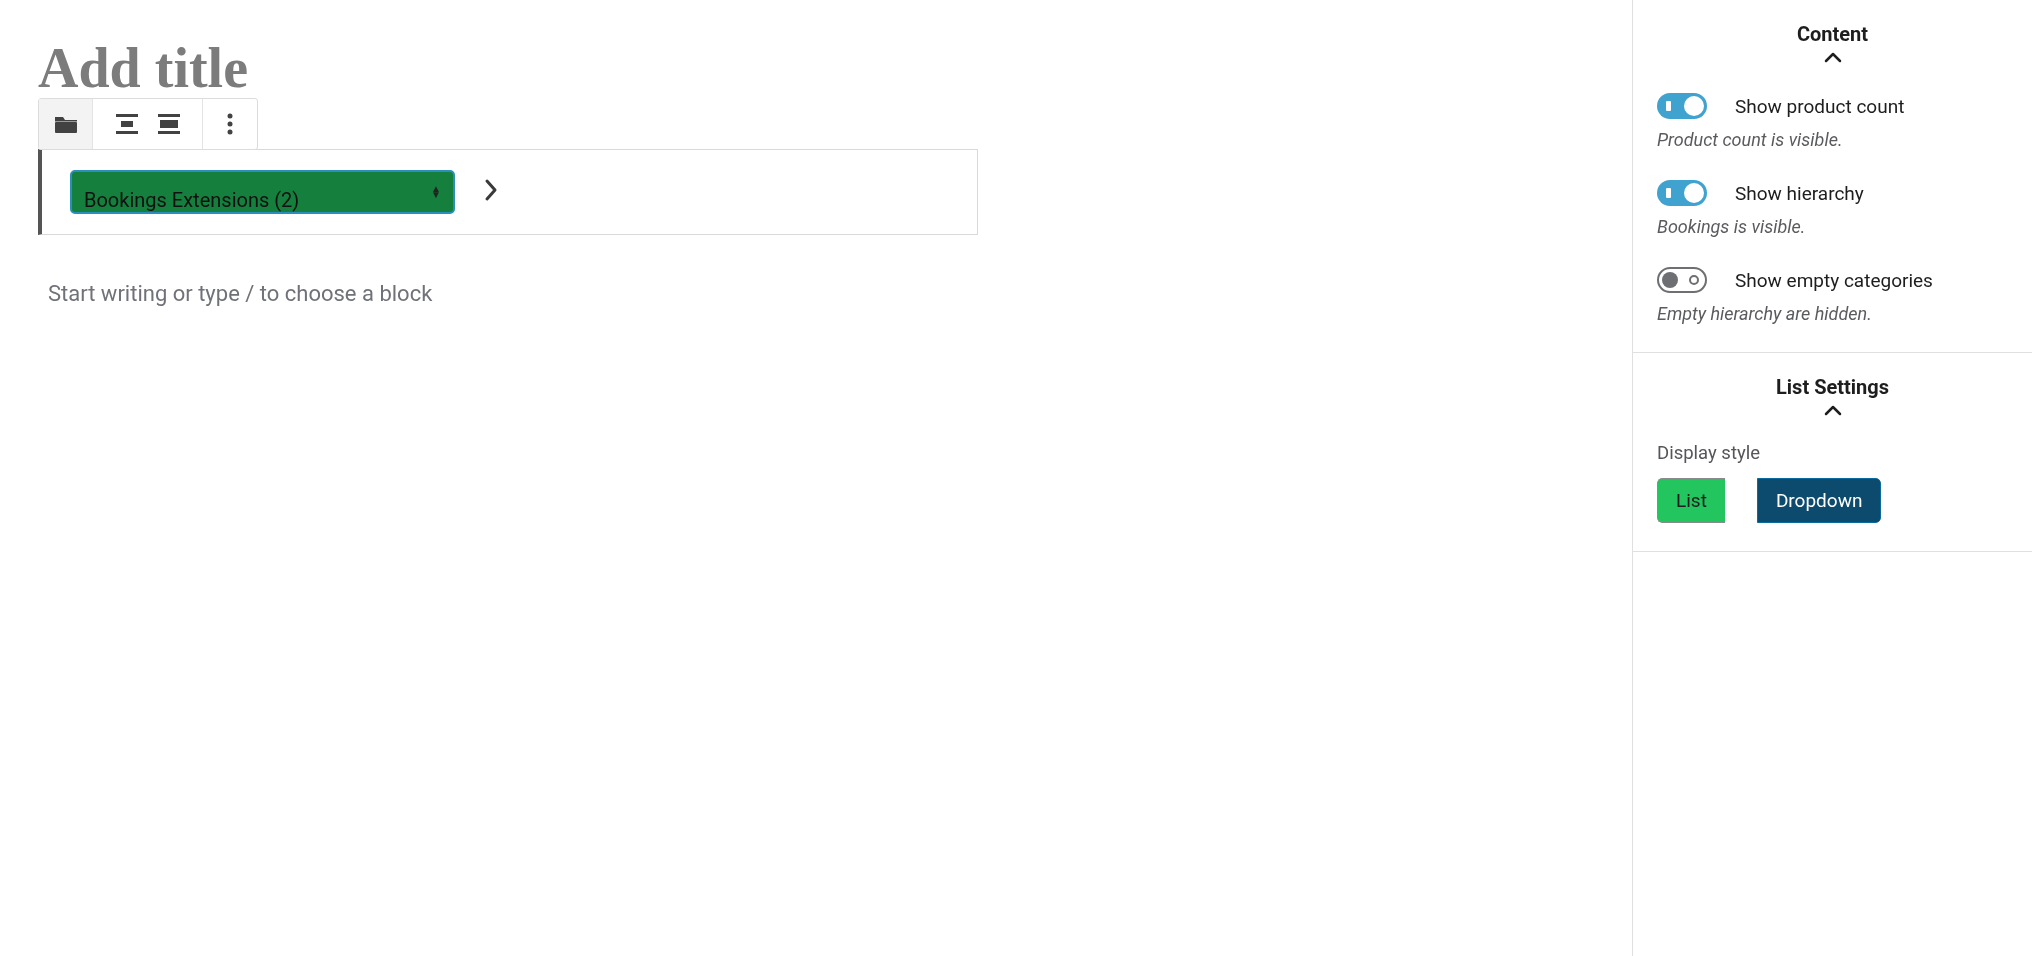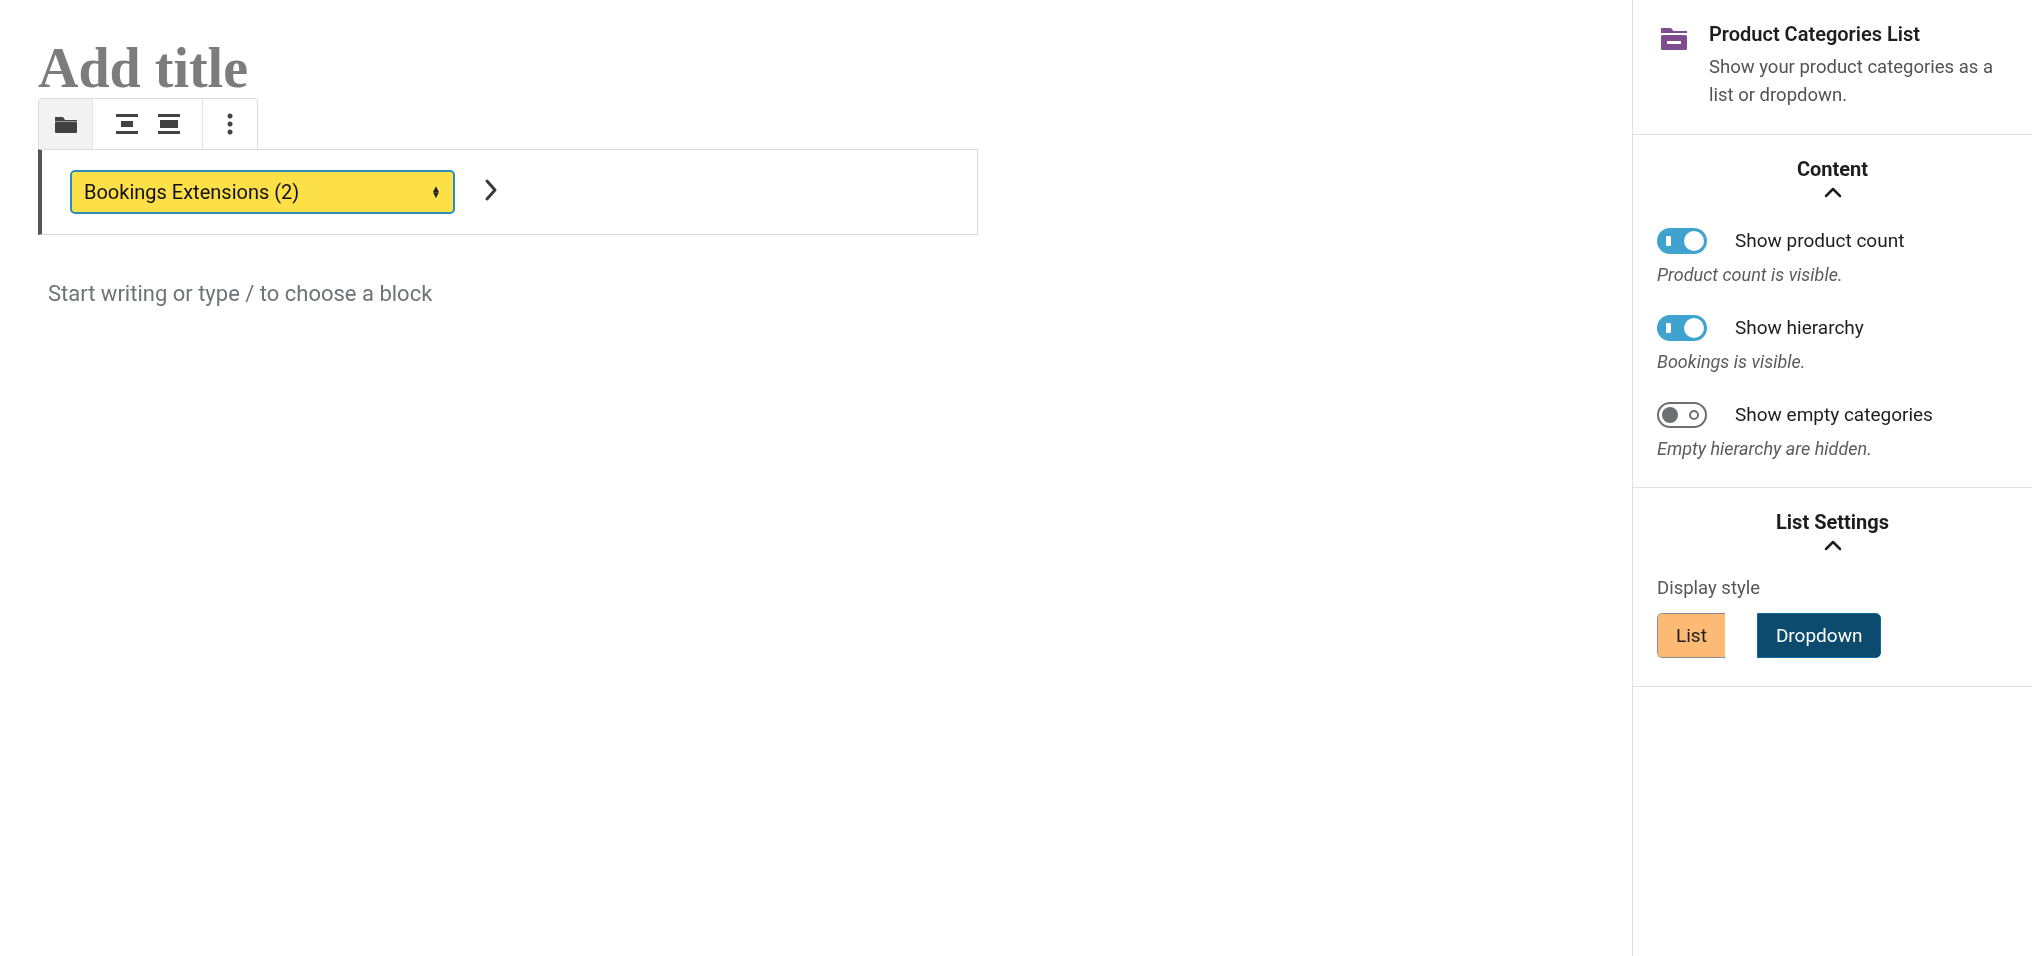--- a/index.html
+++ b/index.html
@@ -74,26 +74,26 @@
     align-items: center;
     gap: 28px;
   }
   .cat-select {
     position: relative;
     flex: 0 0 385px;
     height: 44px;
     border: 2px solid #2a8fbd;
     border-radius: 5px;
     display: flex;
-    align-items: center;
+    align-items: flex-end;
     padding: 0 40px 0 12px;
     font-size: 20px;
     color: #111;
     cursor: pointer;
-    background: #fde047;
+    background: #15803d;
   }
   .cat-select .select-arrows {
     position: absolute;
     right: 12px;
     top: 50%;
     transform: translateY(-50%);
     display: flex;
     flex-direction: column;
     line-height: 6px;
     font-size: 10px;
@@ -236,21 +236,21 @@
     border-radius: 5px;
     overflow: hidden;
   }
   .btn-group .seg {
     padding: 10px 18px;
     font-size: 19px;
     cursor: pointer;
     user-select: none;
   }
   .btn-group .seg.inactive {
-    background: #fdba74;
+    background: #22c55e;
     border: 1.5px solid #8a8b8e;
     border-right: none;
     color: #1e1e1e;
     border-top-left-radius: 5px;
     border-bottom-left-radius: 5px;
   }
   .btn-group .seg.active {
     background: #0c4a6e;
     color: #fff;
     border: 1.5px solid #0c6b9e;
@@ -318,33 +318,20 @@
           <path d="M4 4 L12 13 L4 22" stroke="#3a3a3a" stroke-width="3" stroke-linecap="round" stroke-linejoin="round"></path>
         </svg>
       </span>
     </div>
 
     <div class="writing-placeholder">Start writing or type / to choose a block</div>
   </div>
 
   <div class="sidebar">
 
-    <div class="sb-header">
-      <div class="sb-icon">
-        <svg width="30" height="28" viewBox="0 0 30 28" fill="#7f4d8f">
-          <path d="M2 3 h10 l2.5 3 H28 v2 H2 Z"></path>
-          <rect x="2" y="10" width="26" height="15" rx="1.5"></rect>
-          <rect x="8" y="16" width="14" height="3" fill="#fff"></rect>
-        </svg>
-      </div>
-      <div>
-        <div class="sb-title">Product Categories List</div>
-        <div class="sb-sub">Show your product categories as a list or dropdown.</div>
-      </div>
-    </div>
 
     <div class="sb-panel">
       <div class="sb-panel-head">
         <div class="sb-panel-title">Content</div>
         <span class="chev">
           <svg width="18" height="12" viewBox="0 0 18 12" fill="none">
             <path d="M2 10 L9 3 L16 10" stroke="#1e1e1e" stroke-width="2.5" stroke-linecap="round" stroke-linejoin="round"></path>
           </svg>
         </span>
       </div>

